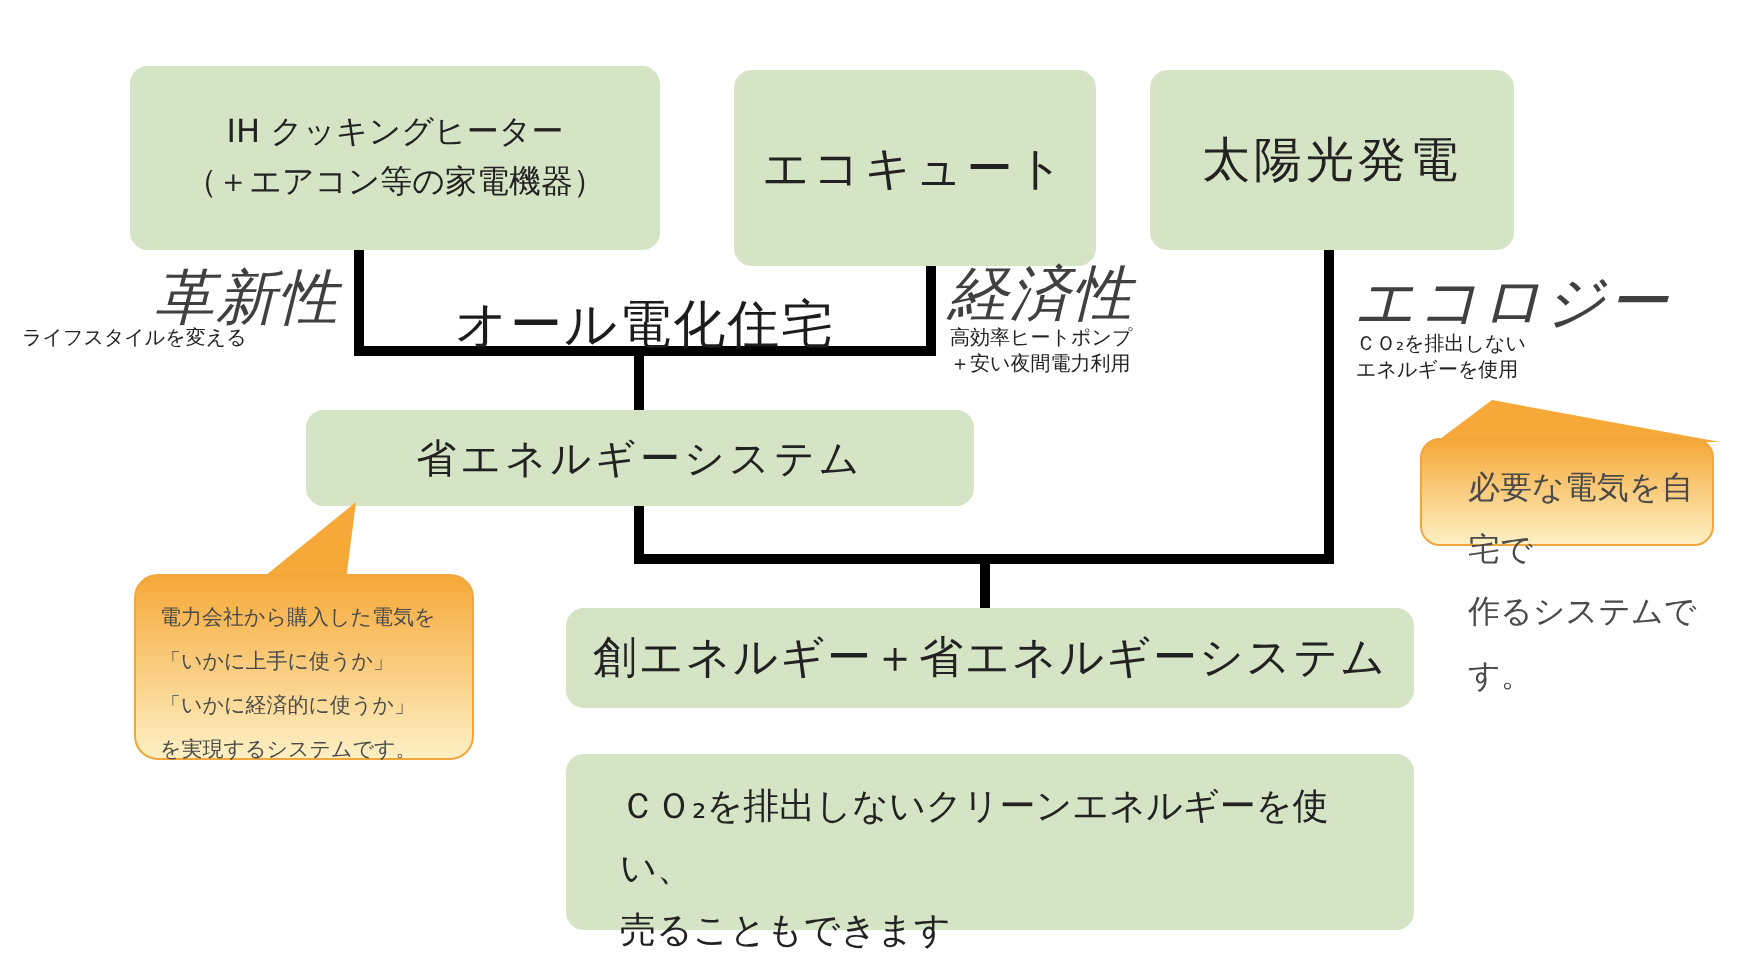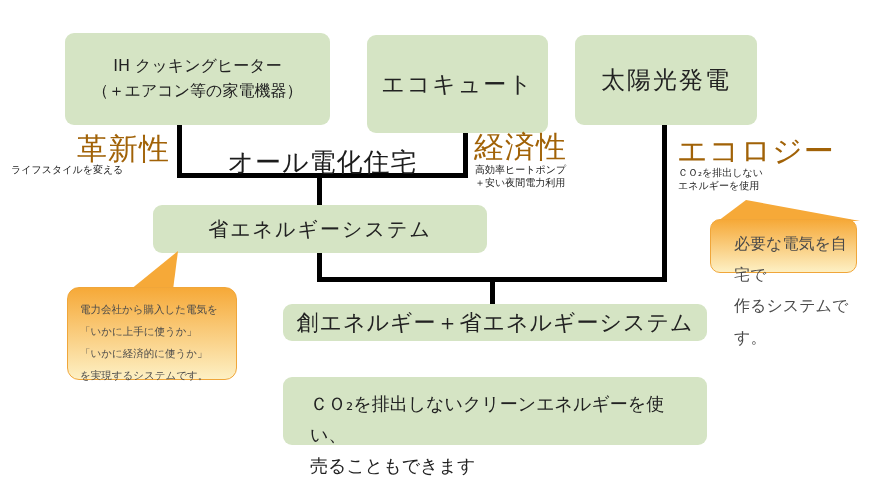--- a/index.html
+++ b/index.html
@@ -11,35 +11,35 @@
   .gbox{
     position:absolute;background:var(--box-green);border-radius:9px;
     display:flex;align-items:center;justify-content:center;
     color:#222;z-index:2;text-align:center;
   }
   .gbox .bl{display:block;}
   .box-ih{left:65px;top:33px;width:265px;height:92px;font-size:16px;line-height:1.55;}
   .box-ecocute{left:367px;top:35px;width:181px;height:98px;font-size:23px;letter-spacing:2px;}
   .box-solar{left:575px;top:35px;width:182px;height:90px;font-size:24px;letter-spacing:2px;}
   .box-saving{left:153px;top:205px;width:334px;height:48px;font-size:20px;letter-spacing:2px;}
-  .box-combo{left:283px;top:304px;width:424px;height:37px;font-size:22px;letter-spacing:1px;}
+  .box-combo{left:283px;top:304px;width:424px;height:50px;font-size:22px;letter-spacing:1px;}
   .box-co2{
-    left:283px;top:377px;width:424px;height:68px;font-size:18px;line-height:1.72;
+    left:283px;top:377px;width:424px;height:88px;font-size:18px;line-height:1.72;
     justify-content:flex-start;align-items:flex-start;text-align:left;
     padding:12px 16px 0 27px;box-sizing:border-box;
   }
   .line{position:absolute;background:var(--line-color);z-index:1;}
   .v1{left:177px;top:124px;width:5px;height:54px;}
   .h1{left:177px;top:173px;width:291px;height:5px;}
   .v2{left:463px;top:124px;width:5px;height:54px;}
   .v3{left:317px;top:176px;width:5px;height:106px;}
   .h2{left:317px;top:277px;width:350px;height:5px;}
   .v4{left:662px;top:124px;width:5px;height:158px;}
   .v5{left:490px;top:280px;width:5px;height:26px;}
-  .big{position:absolute;font-size:30px;color:#a16207;letter-spacing:1px;white-space:nowrap;z-index:2;}
+  .big{position:absolute;font-size:30px;color:#404040;letter-spacing:1px;white-space:nowrap;z-index:2;font-style:italic;}
   .sub{position:absolute;font-size:10px;color:#222;line-height:1.25;white-space:nowrap;z-index:2;}
   .lbl-innov{left:77px;top:129px;}
   .lbl-innov-sub{left:11px;top:164px;}
   .lbl-allelec{left:177px;top:145px;width:291px;text-align:center;font-size:26px;letter-spacing:1px;position:absolute;z-index:2;white-space:nowrap;}
   .lbl-econ{left:474px;top:127px;}
   .lbl-econ-sub{left:475px;top:164px;}
   .lbl-eco{left:677px;top:131px;}
   .lbl-eco-sub{left:678px;top:167px;}
   .bubble{
     position:absolute;z-index:4;box-sizing:border-box;

